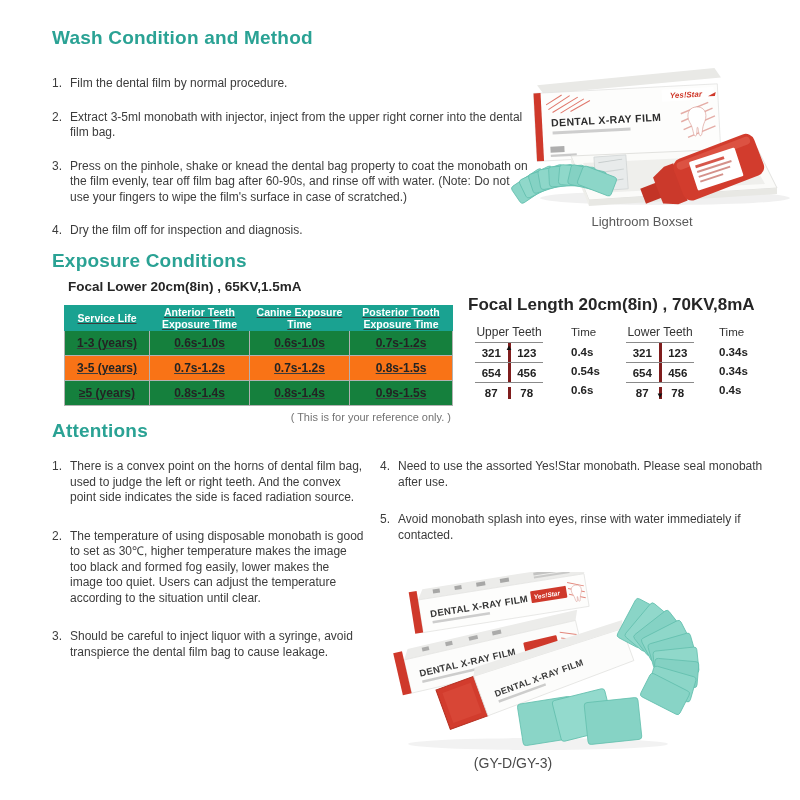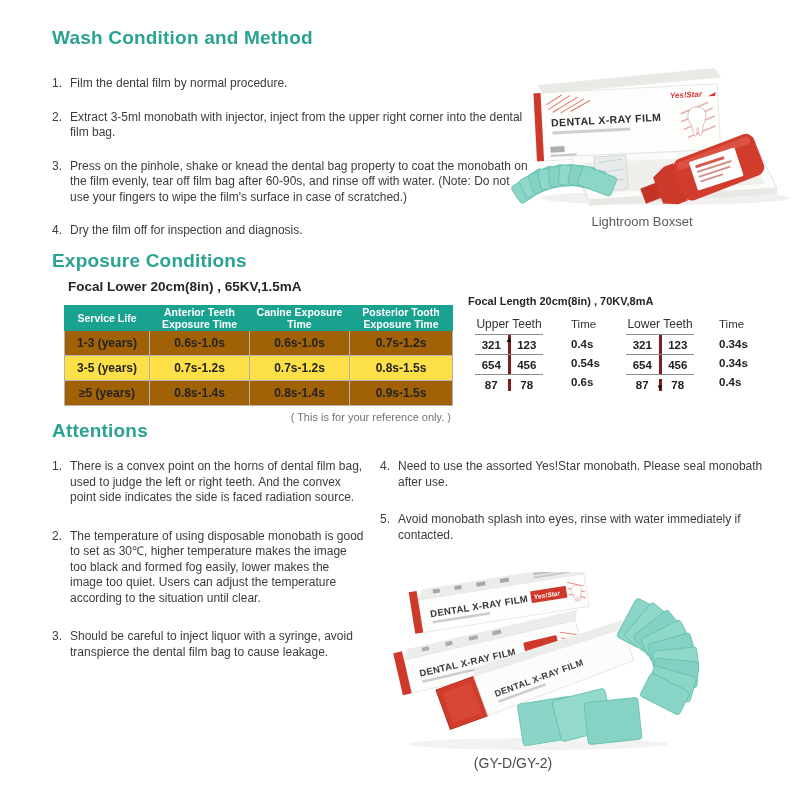--- a/index.html
+++ b/index.html
@@ -14,35 +14,35 @@
   .li{display:flex;margin-bottom:18px;font-size:12px;line-height:15.5px;}
   .li .num{flex:none;width:18px;color:#3c3c3c;}
   .li .txt{flex:1;}
   
   .product-top{position:absolute;left:505px;top:60px;width:292px;}
   .product-top .caption{margin-top:2px;text-align:center;padding-right:18px;font-size:13px;color:#5a5a5a;}
   
   .exposure{position:absolute;left:52px;top:250px;width:402px;}
   .exposure .sec-title{margin-bottom:7px;}
   .exposure .subtitle{margin-left:16px;font-weight:bold;font-size:13.5px;color:#262626;}
-  table.exp{border-collapse:collapse;margin-left:12px;margin-top:11px;table-layout:fixed;}
+  table.exp{border-collapse:collapse;margin-left:12px;margin-top:11px;table-layout:fixed;text-decoration:underline;}
   table.exp th{
     background:#1aa291;color:#fff;font-weight:bold;font-size:10.5px;
     height:23px;padding:0 2px;border:1px solid #1aa291;border-left:1px solid rgba(255,255,255,.55);
   }
   table.exp th:first-child{border-left:1px solid #1aa291;}
   table.exp td{
     border:1px solid #b2b2b2;height:22px;text-align:center;
-    font-size:12px;font-weight:bold;color:#232323;background:#a16207;
+    font-size:12px;font-weight:bold;color:#232323;background:#15803d;
   }
-  table.exp tr.alt td{background:#fde047;}
+  table.exp tr.alt td{background:#f97316;}
   .exp-note{display:block;width:388px;margin-left:11px;margin-top:5px;text-align:right;font-size:11px;color:#737373;}
   
   .exp-right{position:absolute;left:468px;top:295px;width:330px;}
-  .exp-right .subtitle{font-weight:bold;font-size:11px;color:#262626;}
+  .exp-right .subtitle{font-weight:bold;font-size:17px;color:#262626;}
   .teeth-row{display:flex;margin-top:9px;padding-left:7px;}
   .tg{position:relative;width:68px;}
   .tg-header{height:18px;line-height:16px;text-align:center;font-size:12px;color:#333;white-space:nowrap;}
   .tg-body{border-top:1px solid #8a8a8a;}
   .tg-row{display:flex;height:19px;border-bottom:1px solid #8a8a8a;}
   .tg-row:last-child{border-bottom:none;align-items:center;}
   .tg-row span{width:34px;display:flex;align-items:center;justify-content:center;font-size:11.5px;font-weight:bold;color:#222;}
   .tg-row span:first-child{border-right:3px solid #7f1d1d;}
   .tg .arrow{position:absolute;left:50%;transform:translateX(-50%);font-size:8px;color:#111;line-height:8px;}
   .tg .arrow.up{top:20px;}
@@ -357,14 +357,14 @@
       <rect x="262" y="99" width="44" height="26" rx="3" fill="#8cd6c8" transform="rotate(16 284 112)"></rect>
       <rect x="255" y="109" width="44" height="26" rx="3" fill="#88d4c6" transform="rotate(27 277 122)"></rect>
     </g>
 
     <g stroke="#63bfae" stroke-width="0.8">
       <rect x="132" y="128" width="54" height="42" rx="3" fill="#8ad5c7" transform="rotate(-9 159 149)"></rect>
       <rect x="168" y="122" width="54" height="42" rx="3" fill="#93dacd" transform="rotate(-14 195 143)"></rect>
       <rect x="198" y="128" width="54" height="42" rx="3" fill="#86d3c5" transform="rotate(-6 225 149)"></rect>
     </g>
   </svg>
-  <div class="caption">(GY-D/GY-2)</div>
+  <div class="caption">(GY-D/GY-3)</div>
 </div>
 
 </body></html>

